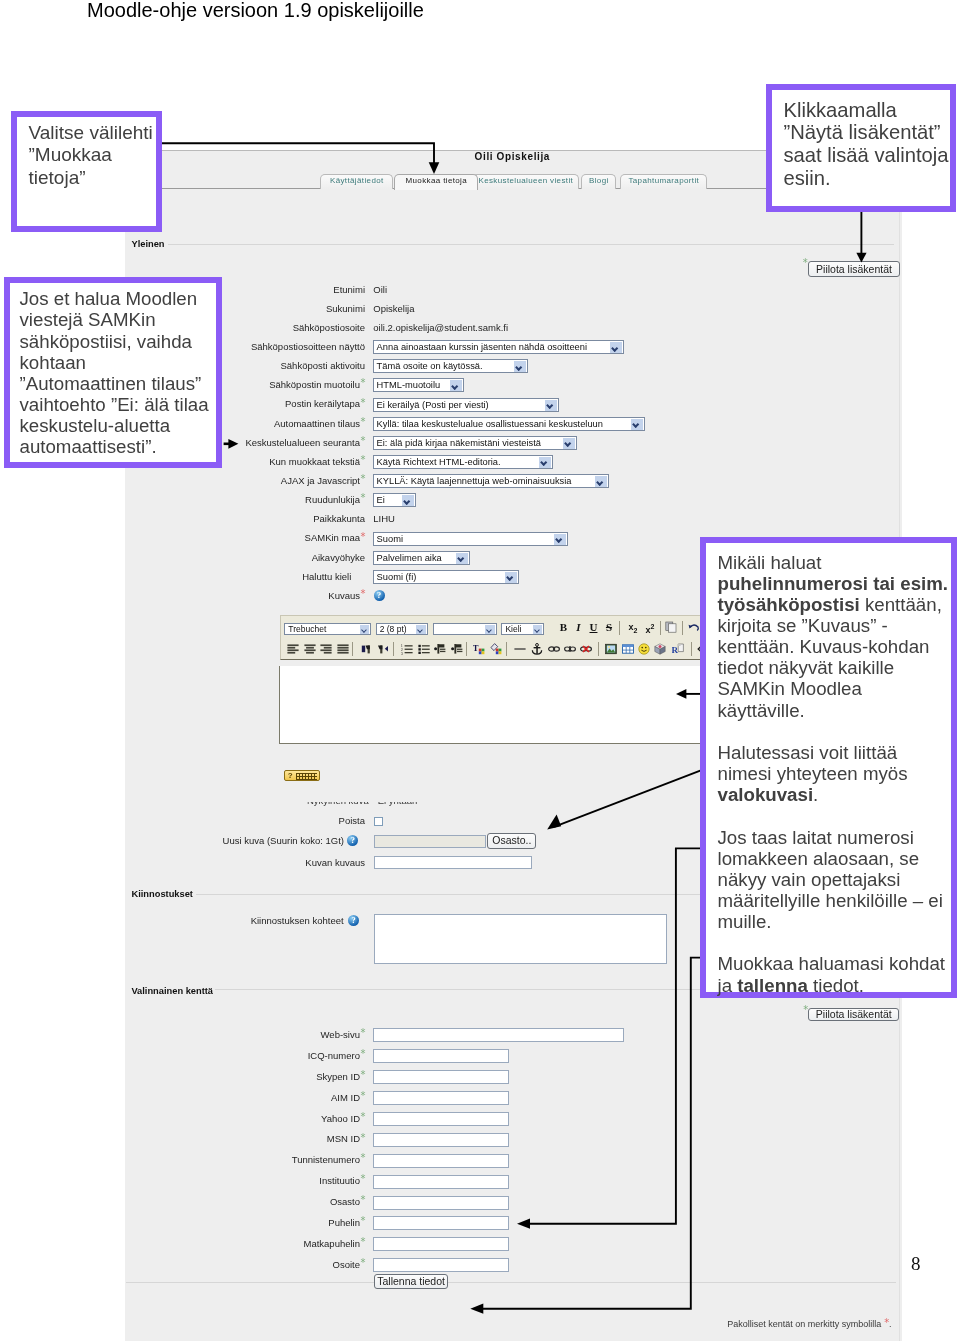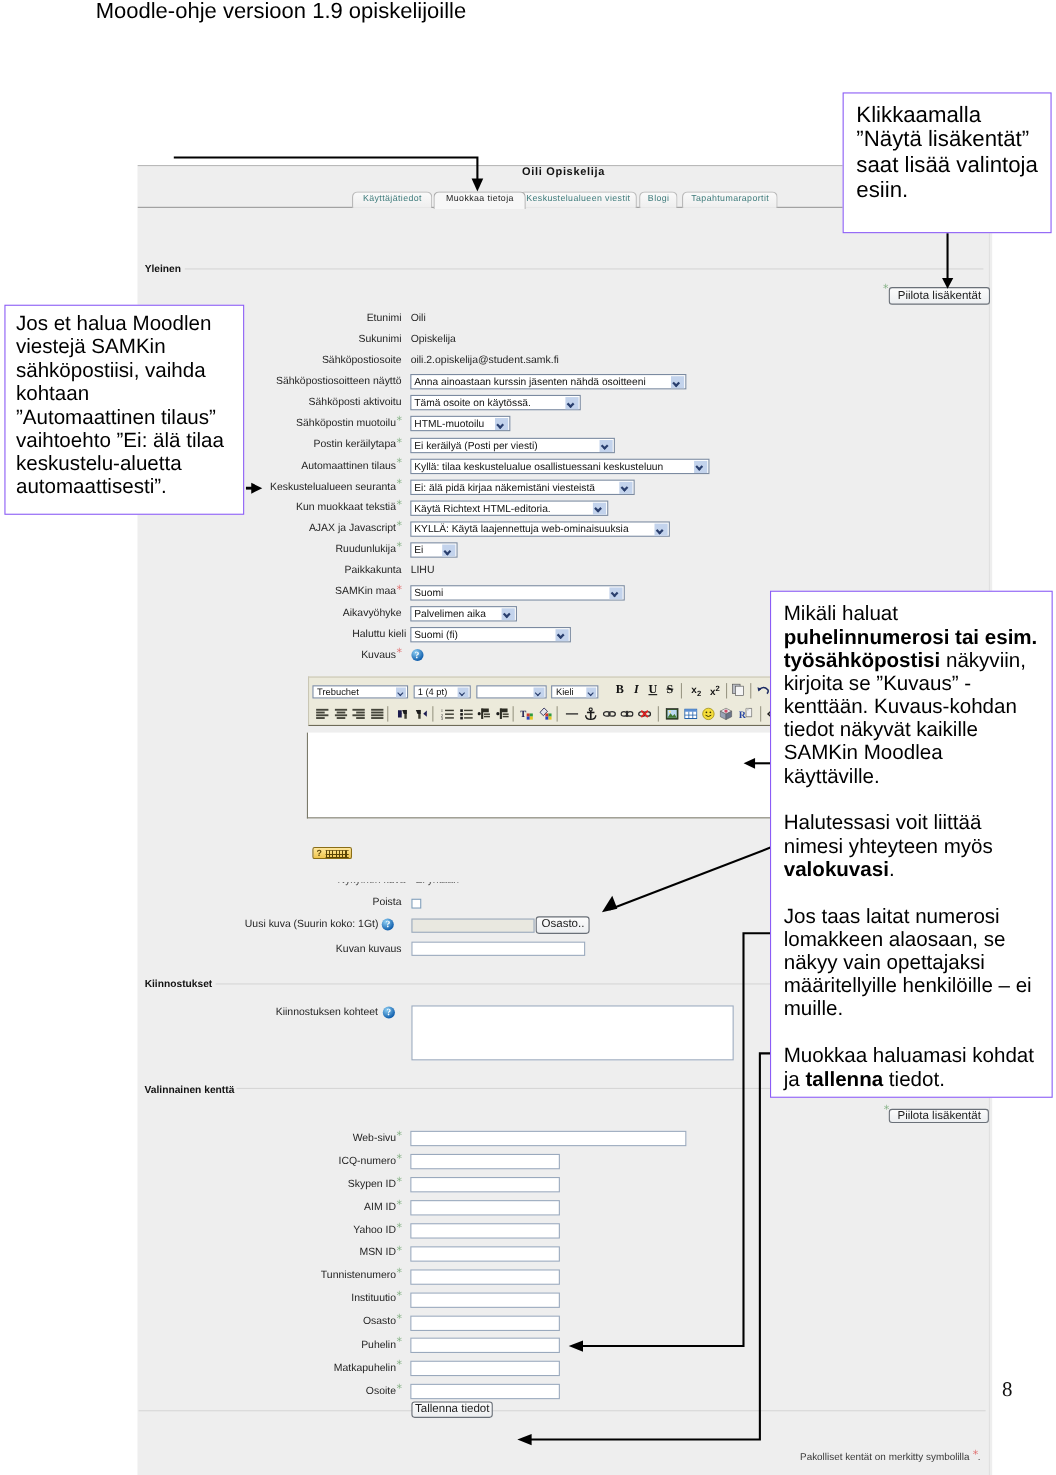--- a/index.html
+++ b/index.html
@@ -15,21 +15,21 @@
 
 #page-num{position:absolute;left:911px;top:1253px;font-family:"Liberation Serif",serif;font-size:19px;color:#111;}
 
 
 #shot{position:absolute;left:125.3px;top:149.5px;width:777px;height:1192px;background:#eeeeee;overflow:hidden;
       font-family:"Liberation Sans",sans-serif;font-size:9.5px;color:#1c1c1c;}
 #shot .vrule{position:absolute;width:1px;background:#e0e0e0;}
 #shot .tophr{position:absolute;height:1px;background:#b9b9b9;}
 
 
-.callout{position:absolute;background:#ffffff;border:1px solid #8b5cf6;color:#000000;z-index:20;}
+.callout{position:absolute;background:#ffffff;border:6px solid #8b5cf6;color:#404040;z-index:20;}
 .callout .ctxt{position:absolute;}
 #co-tab{left:11px;top:111px;width:151px;height:121px;}
 #co-tab .ctxt{left:11.5px;top:5.2px;width:140px;font-size:19px;line-height:22.3px;}
 #co-show{left:766px;top:84px;width:190px;height:128px;}
 #co-show .ctxt{left:11.5px;top:8.5px;width:180px;font-size:20.2px;line-height:22.7px;}
 #co-email{left:4px;top:277px;width:218px;height:191px;}
 #co-email .ctxt{left:9.5px;top:5.2px;width:200px;font-size:18.7px;line-height:21.15px;}
 #co-desc{left:700px;top:537px;width:257px;height:461px;}
 #co-desc .ctxt{left:11.5px;top:8.5px;width:237px;font-size:18.7px;line-height:21.15px;}
 .callout .cl{white-space:nowrap;}
@@ -133,27 +133,27 @@
     <div class="flabel" style="right:537.3px;top:325.5px"><span>AJAX ja Javascript</span><sup class="req g">*</sup></div>
     <div class="sel" style="left:247.3px;top:324.6px;width:236px"><span>KYLLÄ: Käytä laajennettuja web-ominaisuuksia</span><span class="ar"></span></div>
     <div class="flabel" style="right:537.3px;top:344.6px"><span>Ruudunlukija</span><sup class="req g">*</sup></div>
     <div class="sel" style="left:247.3px;top:343.8px;width:43px"><span>Ei</span><span class="ar"></span></div>
     <div class="flabel" style="right:537.3px;top:363.8px"><span>Paikkakunta</span></div>
     <div class="fval" style="left:248px;top:363.8px">LIHU</div>
     <div class="flabel" style="right:537.3px;top:382.9px"><span>SAMKin maa</span><sup class="req r">*</sup></div>
     <div class="sel" style="left:247.3px;top:382.1px;width:195px"><span>Suomi</span><span class="ar"></span></div>
     <div class="flabel" style="right:537.3px;top:402.1px"><span>Aikavyöhyke</span></div>
     <div class="sel" style="left:247.3px;top:401.2px;width:97px"><span>Palvelimen aika</span><span class="ar"></span></div>
-    <div class="flabel" style="right:533px;top:421.2px"><span>Haluttu kieli</span></div>
+    <div class="flabel" style="right:551px;top:421.2px"><span>Haluttu kieli</span></div>
     <div class="sel" style="left:247.3px;top:420.4px;width:146px"><span>Suomi (fi)</span><span class="ar"></span></div>
     <div class="flabel" style="right:537.3px;top:440.4px"><span>Kuvaus</span><sup class="req r">*</sup></div>
     <div class="helpico" style="left:248.3px;top:440.4px">?</div>
     <div class="edbox" style="left:154.8px;top:465px;width:435.9px;height:45.5px">
       <div class="esel" style="left:3.2px;top:7.5px;width:87px"><span>Trebuchet</span><span class="ar"></span></div>
-      <div class="esel" style="left:94.6px;top:7.5px;width:52px"><span>1 (4 pt)</span><span class="ar"></span></div>
+      <div class="esel" style="left:94.6px;top:7.5px;width:52px"><span>2 (8 pt)</span><span class="ar"></span></div>
       <div class="esel" style="left:151.5px;top:7.5px;width:64px"><span></span><span class="ar"></span></div>
       <div class="esel" style="left:220.3px;top:7.5px;width:43px"><span>Kieli</span><span class="ar"></span></div>
       <div class="tbtxt" style="left:275.9px;top:5.8px;font-weight:bold">B</div>
       <div class="tbtxt" style="left:290.9px;top:5.8px;font-style:italic;font-weight:bold">I</div>
       <div class="tbtxt" style="left:305.9px;top:5.8px;font-weight:bold;text-decoration:underline">U</div>
       <div class="tbtxt" style="left:321.4px;top:5.8px;font-weight:bold;text-decoration:line-through">S</div>
       <div class="tsep" style="left:338.2px;top:5.3px"></div>
       <div class="tbtxt sub" style="left:345.4px;top:5.8px">x<sub>2</sub></div>
       <div class="tbtxt sup" style="left:362.4px;top:5.8px">x<sup>2</sup></div>
       <div class="tsep" style="left:378.8px;top:5.3px"></div>
@@ -372,34 +372,37 @@
       <path d="M686.4 689.0 V698.8 L676.0 693.9 Z" stroke="none"></path>
       <path d="M700.9 770.3 L554 826.8" fill="none"></path>
       <path d="M547.2 829.4 L561.2 826.2 L556.6 814.4 Z" stroke="none"></path>
       <path d="M702.1 848.4 H675.9 V1223.7 H524" fill="none"></path>
       <path d="M517.0 1223.7 L530.0 1218.6 V1228.8 Z" stroke="none"></path>
       <path d="M702.1 957.6 H690.8 V1308.7 H477" fill="none"></path>
       <path d="M470.3 1308.7 L483.3 1303.6 V1313.8 Z" stroke="none"></path>
     </g>
   </svg>
 
+  <div class="callout" id="co-tab">
+    <div class="ctxt"><span>Valitse välilehti</span><br><span>”Muokkaa</span><br><span>tietoja”</span></div>
+  </div>
 
   <div class="callout" id="co-show">
     <div class="ctxt"><span>Klikkaamalla</span><br><span>”Näytä lisäkentät”</span><br><span>saat lisää valintoja</span><br><span>esiin.</span></div>
   </div>
 
   <div class="callout" id="co-email">
     <div class="ctxt"><span>Jos et halua Moodlen</span><br><span>viestejä SAMKin</span><br><span>sähköpostiisi, vaihda</span><br><span>kohtaan</span><br><span>”Automaattinen tilaus”</span><br><span>vaihtoehto ”Ei: älä tilaa</span><br><span>keskustelu-aluetta</span><br><span>automaattisesti”.</span></div>
   </div>
 
   <div class="callout" id="co-desc">
     <div class="ctxt">
       <div class="cl"><span>Mikäli haluat</span></div>
       <div class="cl"><b>puhelinnumerosi tai esim.</b></div>
-      <div class="cl"><b>työsähköpostisi</b><span> näkyviin,</span></div>
+      <div class="cl"><b>työsähköpostisi</b><span> kenttään,</span></div>
       <div class="cl"><span>kirjoita se ”Kuvaus” -</span></div>
       <div class="cl"><span>kenttään. Kuvaus-kohdan</span></div>
       <div class="cl"><span>tiedot näkyvät kaikille</span></div>
       <div class="cl"><span>SAMKin Moodlea</span></div>
       <div class="cl"><span>käyttäville.</span></div>
       <div class="cl sp"></div>
       <div class="cl"><span>Halutessasi voit liittää</span></div>
       <div class="cl"><span>nimesi yhteyteen myös</span></div>
       <div class="cl"><b>valokuvasi</b><span>.</span></div>
       <div class="cl sp"></div>

